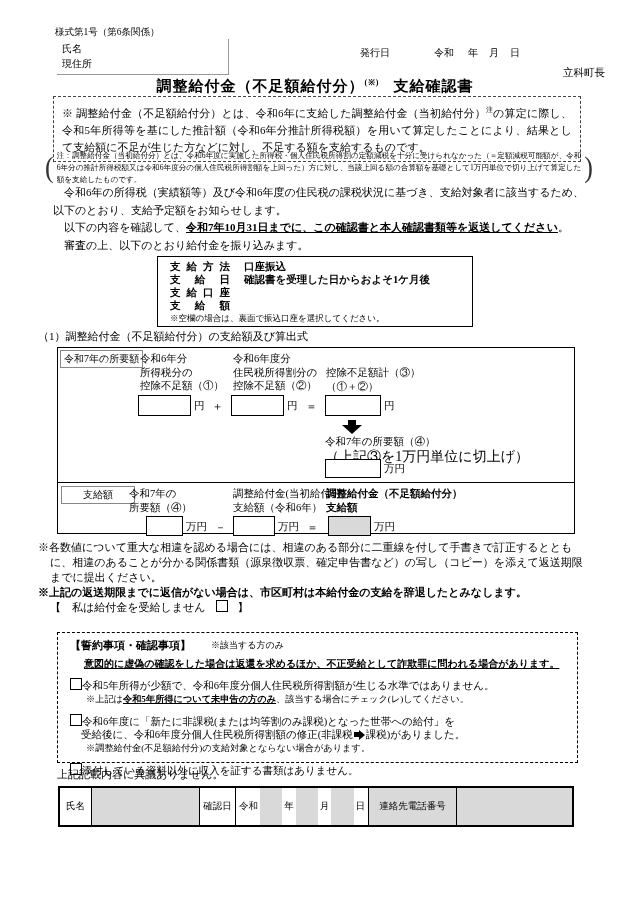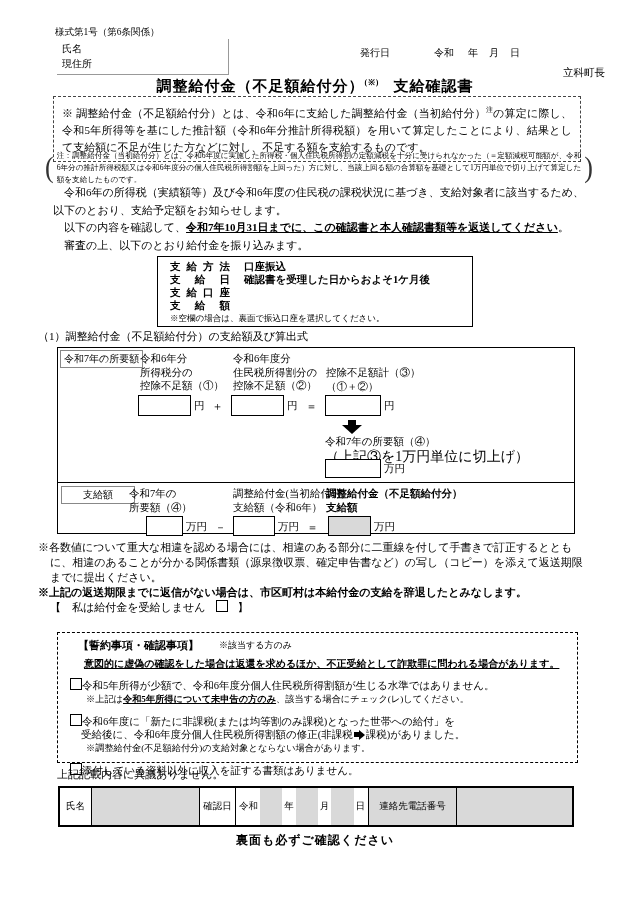--- a/index.html
+++ b/index.html
@@ -56,21 +56,21 @@
   .arrow-down .stem{width:8px;height:5px;background:#000;margin:0 auto;}
   .arrow-down .head{width:0;height:0;border-left:10px solid transparent;border-right:10px solid transparent;border-top:9px solid #000;}
 
   .notes{left:38px;top:540px;width:545px;font-size:11px;line-height:15px;}
   .hang{padding-left:12px;text-indent:-12px;}
   .cb{display:inline-block;width:10px;height:10px;border:1px solid #000;vertical-align:-1px;background:#fff;}
   .decline-row .cb{margin:0 10px;}
 
   .pledge-box{left:57px;top:632px;width:521px;height:131px;border:1.5px dashed #000;
     padding:6px 12px;box-sizing:border-box;font-size:10.5px;line-height:13px;}
-  .pledge-title-row{display:flex;align-items:flex-start;margin-left:8px;}
+  .pledge-title-row{display:flex;align-items:flex-start;}
   .pledge-title{font-weight:bold;font-size:11px;}
   .pledge-title-note{font-size:9px;margin-left:20px;}
   .pledge-warning{margin:5px 0 0 14px;font-size:10px;font-weight:bold;text-decoration:underline;}
   .pledge-item{margin-top:8px;}
   .pledge-sub{font-size:9.2px;padding-left:16px;margin-top:1px;}
   .cont-line{padding-left:11px;display:flex;align-items:center;}
   .arrow-right{display:inline-flex;align-items:center;margin:0 1px;}
   .arrow-right .stem{width:5px;height:5px;background:#000;}
   .arrow-right .head{width:0;height:0;border-top:5px solid transparent;border-bottom:5px solid transparent;border-left:6px solid #000;}
 
@@ -258,15 +258,14 @@
       <span>年</span>
       <span class="date-seg"></span>
       <span>月</span>
       <span class="date-seg"></span>
       <span>日</span>
     </div>
     <div class="sig-cell gray-fill" style="width:88px;">連絡先電話番号</div>
     <div class="sig-cell gray-fill" style="flex:1;"></div>
   </div>
 
-  <div class="abs footer-note">裏面も必ずご確認ください</div>
 
 </div>
 
 </body></html>

